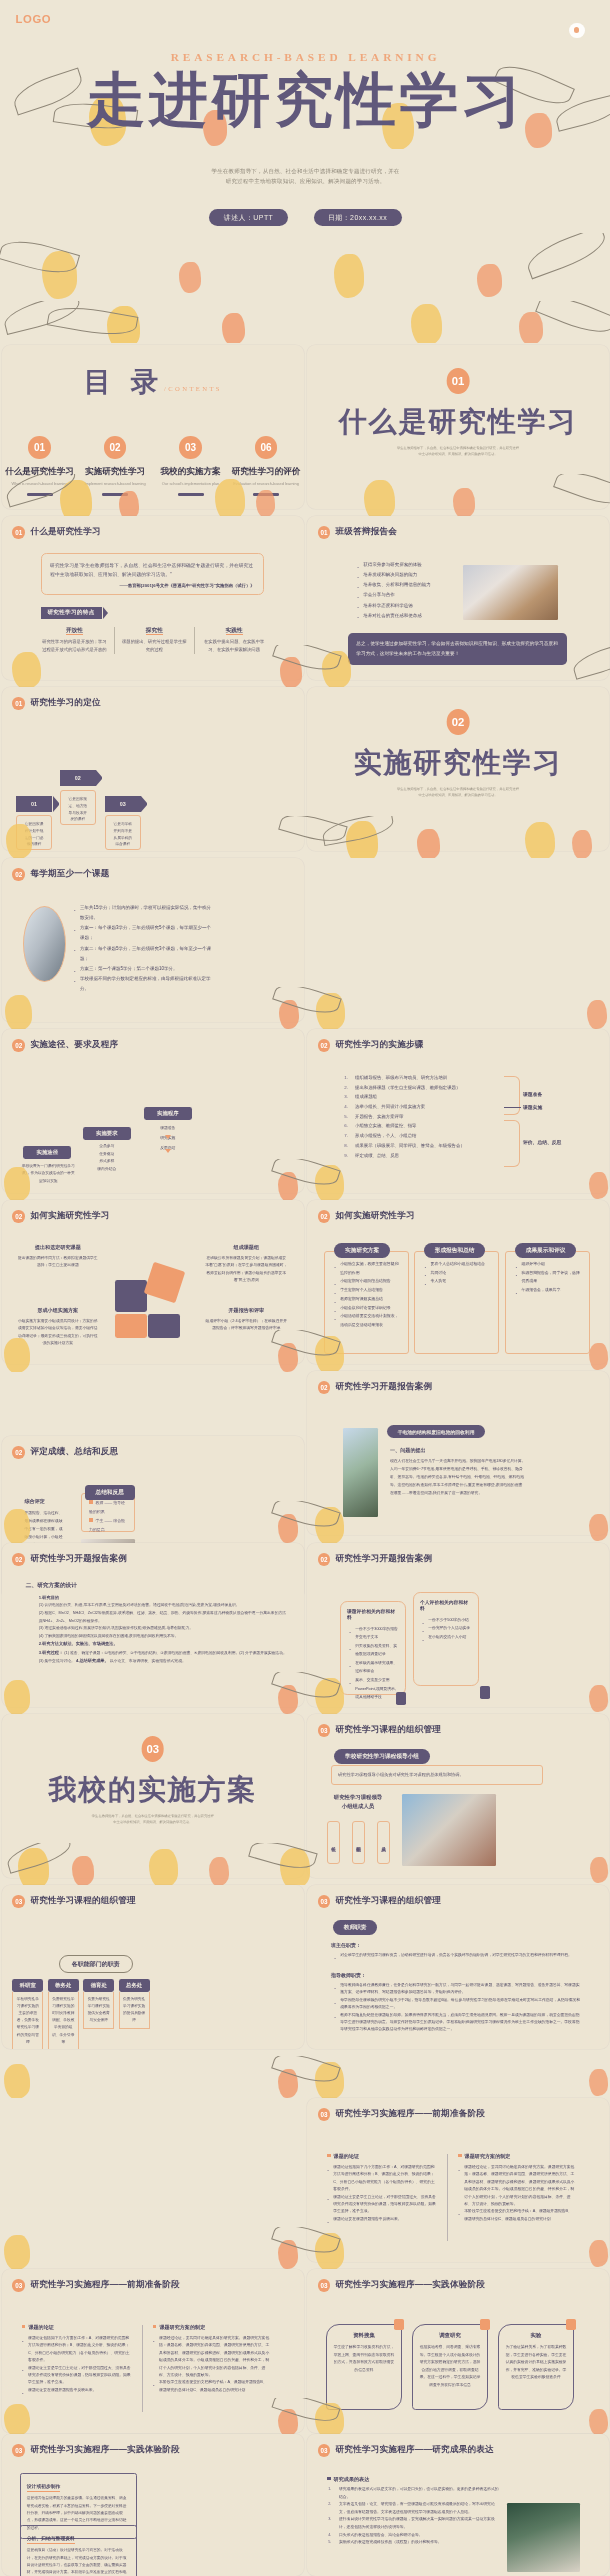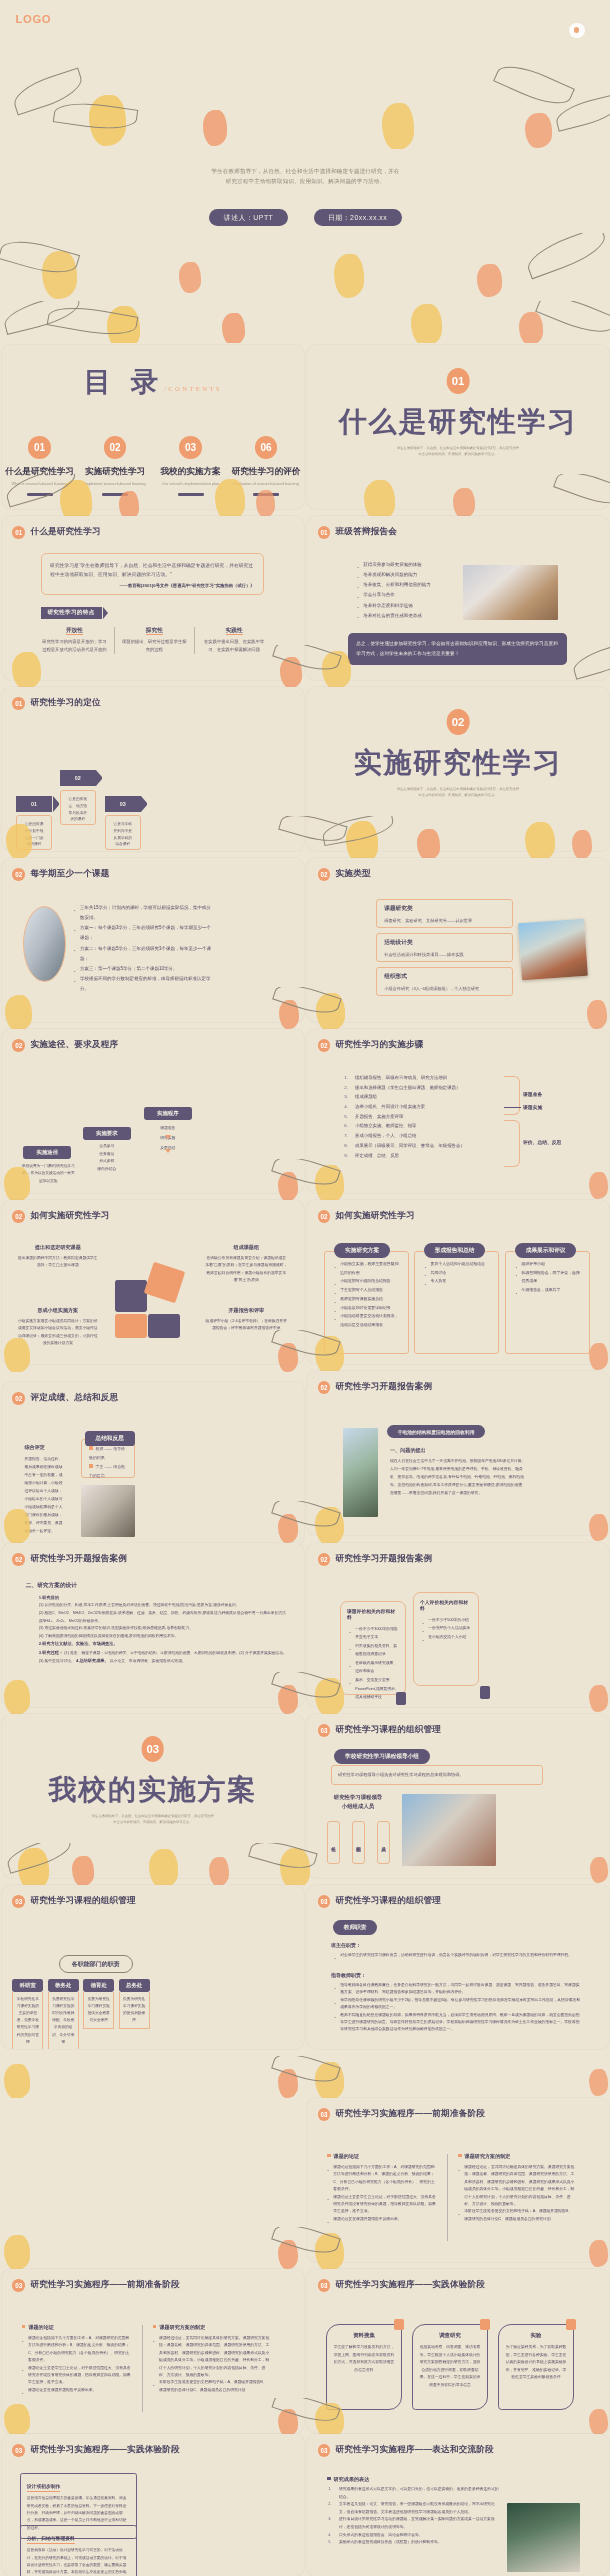--- a/index.html
+++ b/index.html
@@ -162,20 +162,22 @@
     <div class="botanical" style="top:233px;height:69px;">
       <div class="blob y" style="left:42px;top:18px;width:35px;height:48px;opacity:.8;"></div>
       <div class="blob o" style="left:179px;top:29px;width:21.5px;height:31px;opacity:.75;"></div>
       <div class="blob y" style="left:334px;top:21px;width:30px;height:44px;opacity:.8;"></div>
       <div class="blob o" style="left:477px;top:31px;width:25px;height:33px;opacity:.75;"></div>
       <div class="feather" style="left:0px;top:10.7px;width:78px;height:26px;transform:rotate(16deg);"></div>
       <div class="feather" style="left:525px;top:6px;width:83px;height:27.4px;transform:rotate(-20deg);"></div>
     </div>
 
     <div class="hero-logo">LOGO</div>
+    <div class="hero-eyebrow">REASEARCH-BASED LEARNING</div>
+    <div class="hero-title">走进研究性学习</div>
     <div class="hero-desc">
       <div>学生在教师指导下，从自然、社会和生活中选择和确定专题进行研究，并在</div>
       <div>研究过程中主动地获取知识、应用知识、解决问题的学习活动。</div>
     </div>
     <div class="hero-pills">
       <div class="pill">讲述人：UPTT</div>
       <div class="pill">日期：20xx.xx.xx</div>
     </div>
   </div>
 
@@ -348,39 +350,20 @@
     <div class="photo b3 oval" style="left:21.5px;top:48px;width:43px;height:76px;"></div>
     <ul class="bullets" style="position:absolute;left:70px;top:45px;width:143px;">
       <li>三年共15学分；计划内的课时，学校可以根据实际情况，集中或分散安排。</li>
       <li>方案一：每个课题3学分，三年必须研究5个课题，每学期至少一个课题；</li>
       <li>方案二：每个课题5学分，三年必须研究3个课题，每年至少一个课题；</li>
       <li>方案三：第一个课题5学分；第二个课题10学分。</li>
       <li>学校根据不同的学分数制定相应的标准，由导师根据此标准认定学分。</li>
     </ul>
   </div>
 
-  <div class="slide half" style="left:307px;top:858px;">
-    <div class="sl-head">
-      <span class="num-badge">02</span>
-      <span class="sl-title">实施类型</span>
-    </div>
-    <div class="obox" style="left:69px;top:41px;width:137px;height:29px;">
-      <div class="t">课题研究类</div>
-        <div class="d">调查研究、实验研究、文献研究等——认识世界</div>
-    </div>
-    <div class="obox" style="left:69px;top:75px;width:137px;height:29px;">
-      <div class="t">活动设计类</div>
-        <div class="d">社会性活动设计和科技类项目——操作实践</div>
-    </div>
-    <div class="obox" style="left:69px;top:109px;width:137px;height:29px;">
-      <div class="t">组织形式</div>
-        <div class="d">小组合作研究（3人~6组成课题组），个人独立研究</div>
-    </div>
-    <div class="photo b2" style="left:213px;top:63px;width:66px;height:57px;transform:rotate(-4deg);box-shadow:0 1.2px 3.6px rgba(0,0,0,.25);"></div>
-  </div>
 
   <div class="botanical" style="top:987px;height:42px;">
     <div class="blob y" style="left:4.8px;top:8.3px;width:27.4px;height:36px;opacity:.8;"></div>
     <div class="blob o" style="left:279px;top:13px;width:20px;height:29px;opacity:.8;"></div>
     <div class="blob y" style="left:316px;top:6px;width:29px;height:38px;opacity:.8;"></div>
     <div class="blob o" style="left:587px;top:13px;width:20px;height:29px;opacity:.75;"></div>
     <div class="feather" style="left:274px;top:1.2px;width:66px;height:21.5px;transform:rotate(18deg);"></div>
   </div>
 
   <div class="slide half" style="left:1.8px;top:1029px;">
@@ -503,21 +486,21 @@
   </div>
 
   <div class="botanical" style="top:1330px;height:42px;">
     <div class="blob y" style="left:3.6px;top:8.3px;width:26px;height:35px;opacity:.8;"></div>
     <div class="blob o" style="left:278px;top:13px;width:20px;height:29px;opacity:.8;"></div>
     <div class="blob y" style="left:315px;top:6px;width:29px;height:38px;opacity:.8;"></div>
     <div class="blob o" style="left:589px;top:13px;width:19px;height:27.4px;opacity:.75;"></div>
     <div class="feather" style="left:273px;top:1.2px;width:66px;height:21.5px;transform:rotate(18deg);"></div>
   </div>
 
-  <div class="slide half" style="left:1.8px;top:1382px;">
+  <div class="slide half" style="left:1.8px;top:1436px;">
     <div class="sl-head">
       <span class="num-badge">02</span>
       <span class="sl-title">评定成绩、总结和反思</span>
     </div>
     <div class="hsub" style="position:absolute;left:22.7px;top:62px;">综合评定</div>
     <div class="body-sm" style="left:22.7px;top:74px;width:39px;font-size:3.8px;line-height:2.1;">开题报告、活动过程、最后成果都在课程成绩中占有一定的权重，成绩按小组计算，小组经过评议给出个人成绩，小组给出的个人成绩与小组成绩相乘就是个人这门课程的最后成绩，教师、评审委员、课题组组长一起评定。</div>
     <div class="obox" style="left:79px;top:57px;width:54px;height:39px;">
       <div style="font-size:3.9px;line-height:2.3;">
         <div class="mark">教师 —— 指导经验的积累</div>
         <div class="mark">学生 —— 综合能力的提高</div>
@@ -785,21 +768,21 @@
     </div>
     <div style="position:absolute;left:18px;top:91px;width:117px;border:0.6px solid #6B6280;border-radius:2.4px;padding:5.4px 6px;">
       <div class="hsub" style="font-size:4.8px;border-bottom:0.9px solid #EF9D6E;display:inline-block;padding-bottom:1.2px;">分析、归纳与整理资料</div>
       <div class="body-sm" style="position:static;margin-top:3.6px;font-size:3.7px;">这是就项目（活动）设计型研究性学习而言的。对于活动设计，在充分的研究的基础上，可完成活动方案的设计。对于项目设计型研究性学习，也要获取了全面的数据、确定需购买器材，并完成项目设计方案。本阶段学生应准备提交的文档和电子稿：每次课题研究活动的记录；研究者各人在研究过程中经历的一些故事以及研究者各人在研究过程中的感受、心得和体会等。</div>
     </div>
   </div>
 
   <div class="slide half" style="left:307px;top:2434px;height:142px;">
     <div class="sl-head">
       <span class="num-badge">03</span>
-      <span class="sl-title">研究性学习实施程序——表达和交流阶段</span>
+      <span class="sl-title">研究性学习实施程序——研究成果的表达</span>
     </div>
     <div class="hsub markp" style="position:absolute;left:20px;top:42px;">研究成果的表达</div>
     <ol class="nums" style="position:absolute;left:20px;top:52px;width:173px;">
       <li style="font-size:3.8px;line-height:2.0;">研究成果的表达形式可以是文字的，可以是口头的，也可以是实物的。更多的是多种表达形式的结合。</li>
       <li style="font-size:3.8px;line-height:2.0;">文字表达又包括：论文、研究报告，有一些课题组也可能没有形成最后的结论，写不出研究论文，但必须有结题报告。文字表达还包括研究性学习课题组各成员的个人总结。</li>
       <li style="font-size:3.8px;line-height:2.0;">进行项目设计类研究性学习活动的课题组，要完成解决某一实际问题的方案或某一活动方案设计，还应包括为何这样设计的说明等等。</li>
       <li style="font-size:3.8px;line-height:2.0;">口头形式的表达包括报告会、辩论会和研讨会等。</li>
       <li style="font-size:3.8px;line-height:2.0;">实物形式的表达指完成科技作品（或模型）的设计和制作等。</li>
     </ol>
     <div class="photo b7" style="left:200px;top:69px;width:73px;height:69px;"></div>

